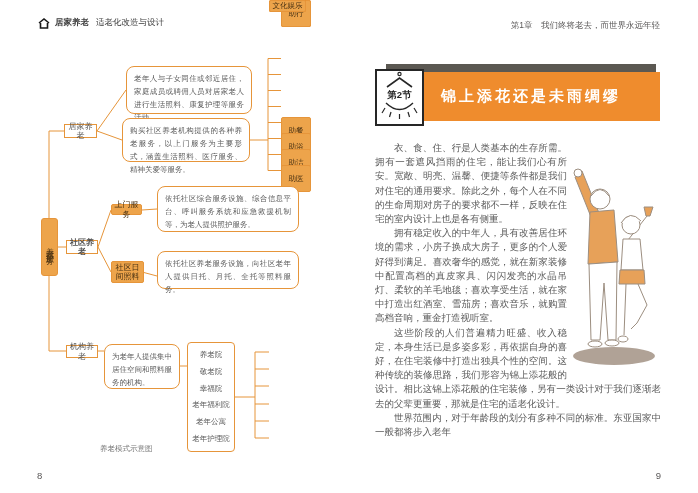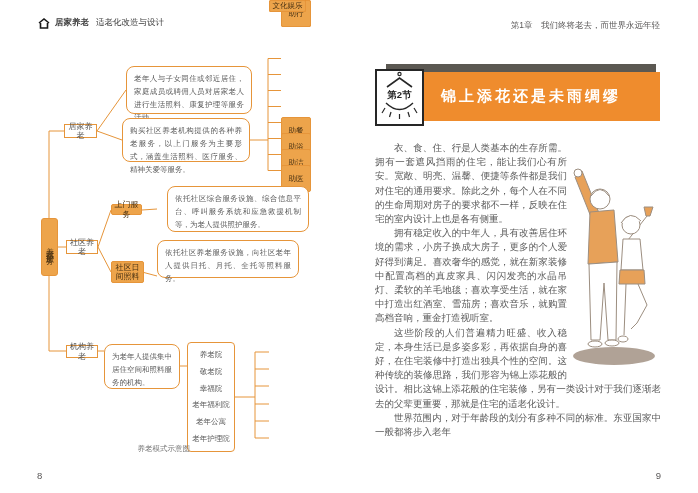--- a/index.html
+++ b/index.html
@@ -31,21 +31,21 @@
   .leaf{left:281px;width:30px;height:27px;}
   .leaf:nth-of-type(1){top:53px}.leaf:nth-of-type(2){top:69px}.leaf:nth-of-type(3){top:85px}
   .leaf:nth-of-type(4){top:101px}.leaf:nth-of-type(5){top:117px}.leaf:nth-of-type(6){top:133px}
   .leaf:nth-of-type(7){top:149px}.leaf:nth-of-type(8){top:165px}
   .svc{left:269px;width:37px;height:12px;}
   .svc:nth-of-type(1){top:346px}.svc:nth-of-type(2){top:363px}.svc:nth-of-type(3){top:380px}
   .svc:nth-of-type(4){top:398px}.svc:nth-of-type(5){top:415px}.svc:nth-of-type(6){top:432px}
   .instbox{position:absolute;left:187px;top:342px;width:48px;height:110px;box-sizing:border-box;
     background:#fff;border:1px solid #e6953a;border-radius:4px;display:flex;flex-direction:column;
     justify-content:space-evenly;align-items:center;font-size:7.5px;color:#5a5a5a;}
-  .caption{position:absolute;left:100px;top:444px;width:90px;text-align:right;
+  .caption{position:absolute;left:100px;top:444px;width:90px;text-align:left;
     font-size:7.5px;color:#777;}
   
   .darkbar{position:absolute;left:386px;top:64px;width:270px;height:8px;background:#5b5852;}
   .orangebar{position:absolute;left:381px;top:72px;width:279px;height:49px;background:#ef8c2d;
     display:flex;align-items:center;}
   .sectitle{margin-left:60px;color:#ffffff;font-size:15px;font-weight:bold;letter-spacing:3px;}
   .badge{position:absolute;left:375px;top:69px;width:49px;height:57px;box-sizing:border-box;
     background:#fff;border:2px solid #262626;display:flex;align-items:center;justify-content:center;}
   
   .bodytext{position:absolute;left:375px;top:141px;width:286px;font-size:9.5px;line-height:14.2px;
@@ -113,25 +113,25 @@
 
     <div class="leaf">助餐</div>
     <div class="leaf">助浴</div>
     <div class="leaf">助洁</div>
     <div class="leaf">助医</div>
     <div class="leaf">助急</div>
     <div class="leaf">助乐</div>
     <div class="leaf">助学</div>
     <div class="leaf">助行</div>
 
-    <div class="node outline" style="left:66px;top:240px;width:32px;height:14px;">社区养老</div>
+    <div class="node outline" style="left:66px;top:240px;width:32px;height:14px;font-weight:bold;">社区养老</div>
     <div class="node solid" style="left:111px;top:204px;width:31px;height:11px;">上门服务</div>
-    <div class="descbox" style="left:167px;top:186px;width:142px;height:46px;">依托社区综合服务设施、综合信息平台、呼叫服务系统和应急救援机制等，为老人提供照护服务。</div>
+    <div class="descbox" style="left:157px;top:186px;width:142px;height:46px;">依托社区综合服务设施、综合信息平台、呼叫服务系统和应急救援机制等，为老人提供照护服务。</div>
     <div class="node solid" style="left:111px;top:261px;width:33px;height:22px;padding:0;">社区日间照料</div>
-    <div class="descbox" style="left:157px;top:240px;width:142px;height:38px;">依托社区养老服务设施，向社区老年人提供日托、月托、全托等照料服务。</div>
+    <div class="descbox" style="left:157px;top:251px;width:142px;height:38px;">依托社区养老服务设施，向社区老年人提供日托、月托、全托等照料服务。</div>
 
     <div class="node outline" style="left:66px;top:345px;width:32px;height:13px;">机构养老</div>
     <div class="descbox" style="left:104px;top:344px;width:76px;height:45px;">为老年人提供集中居住空间和照料服务的机构。</div>
 
     <div class="instbox">
       <div>养老院</div>
       <div>敬老院</div>
       <div>幸福院</div>
       <div>老年福利院</div>
       <div>老年公寓</div>

